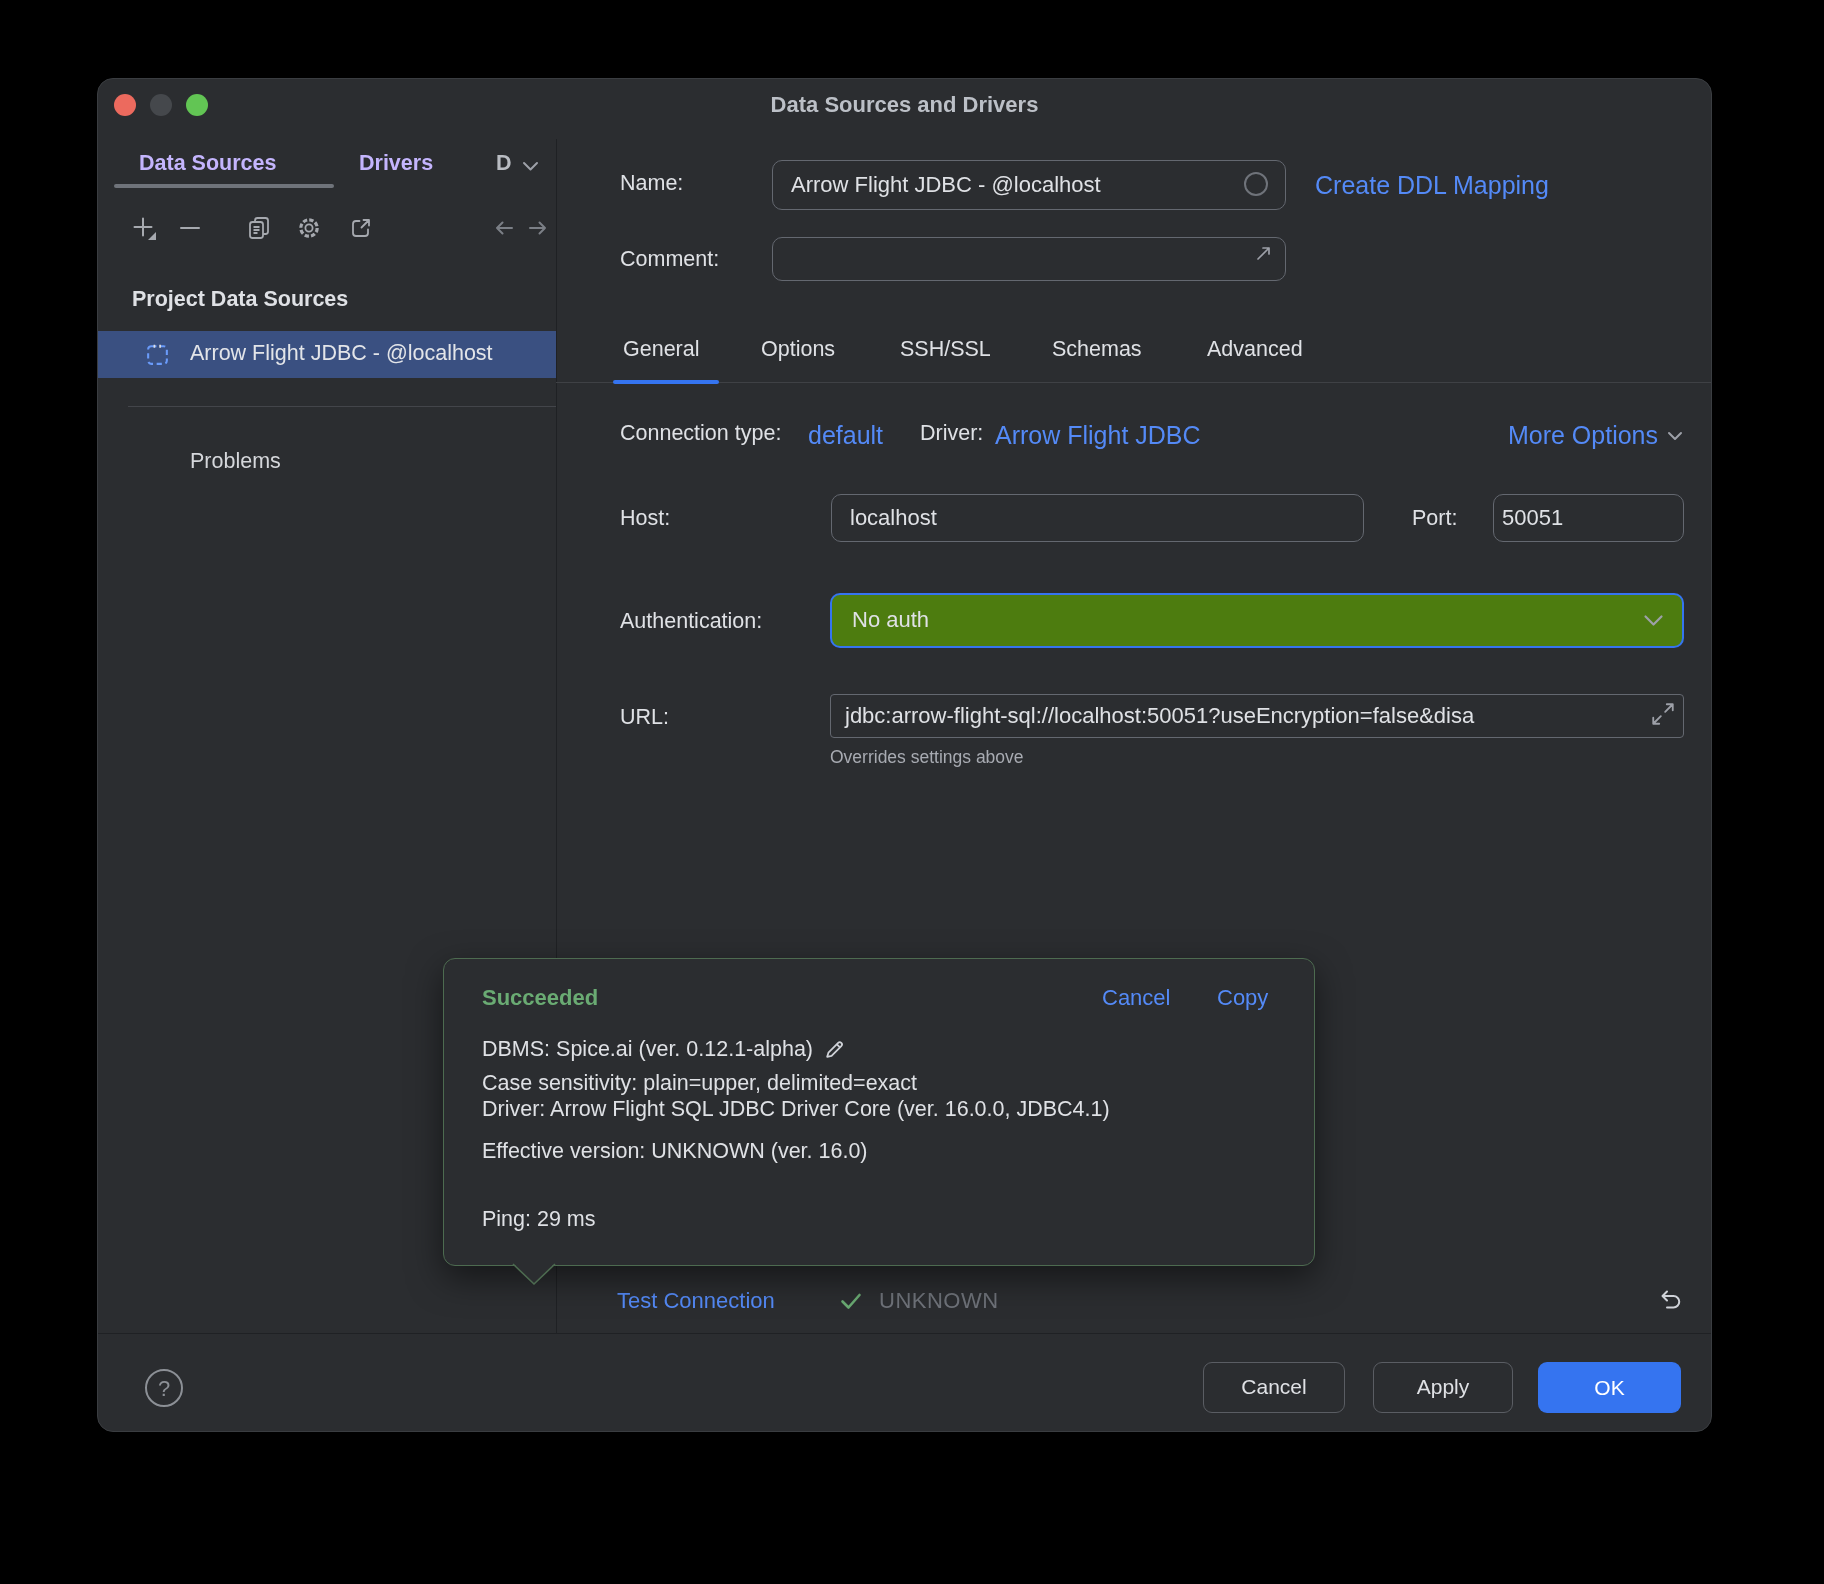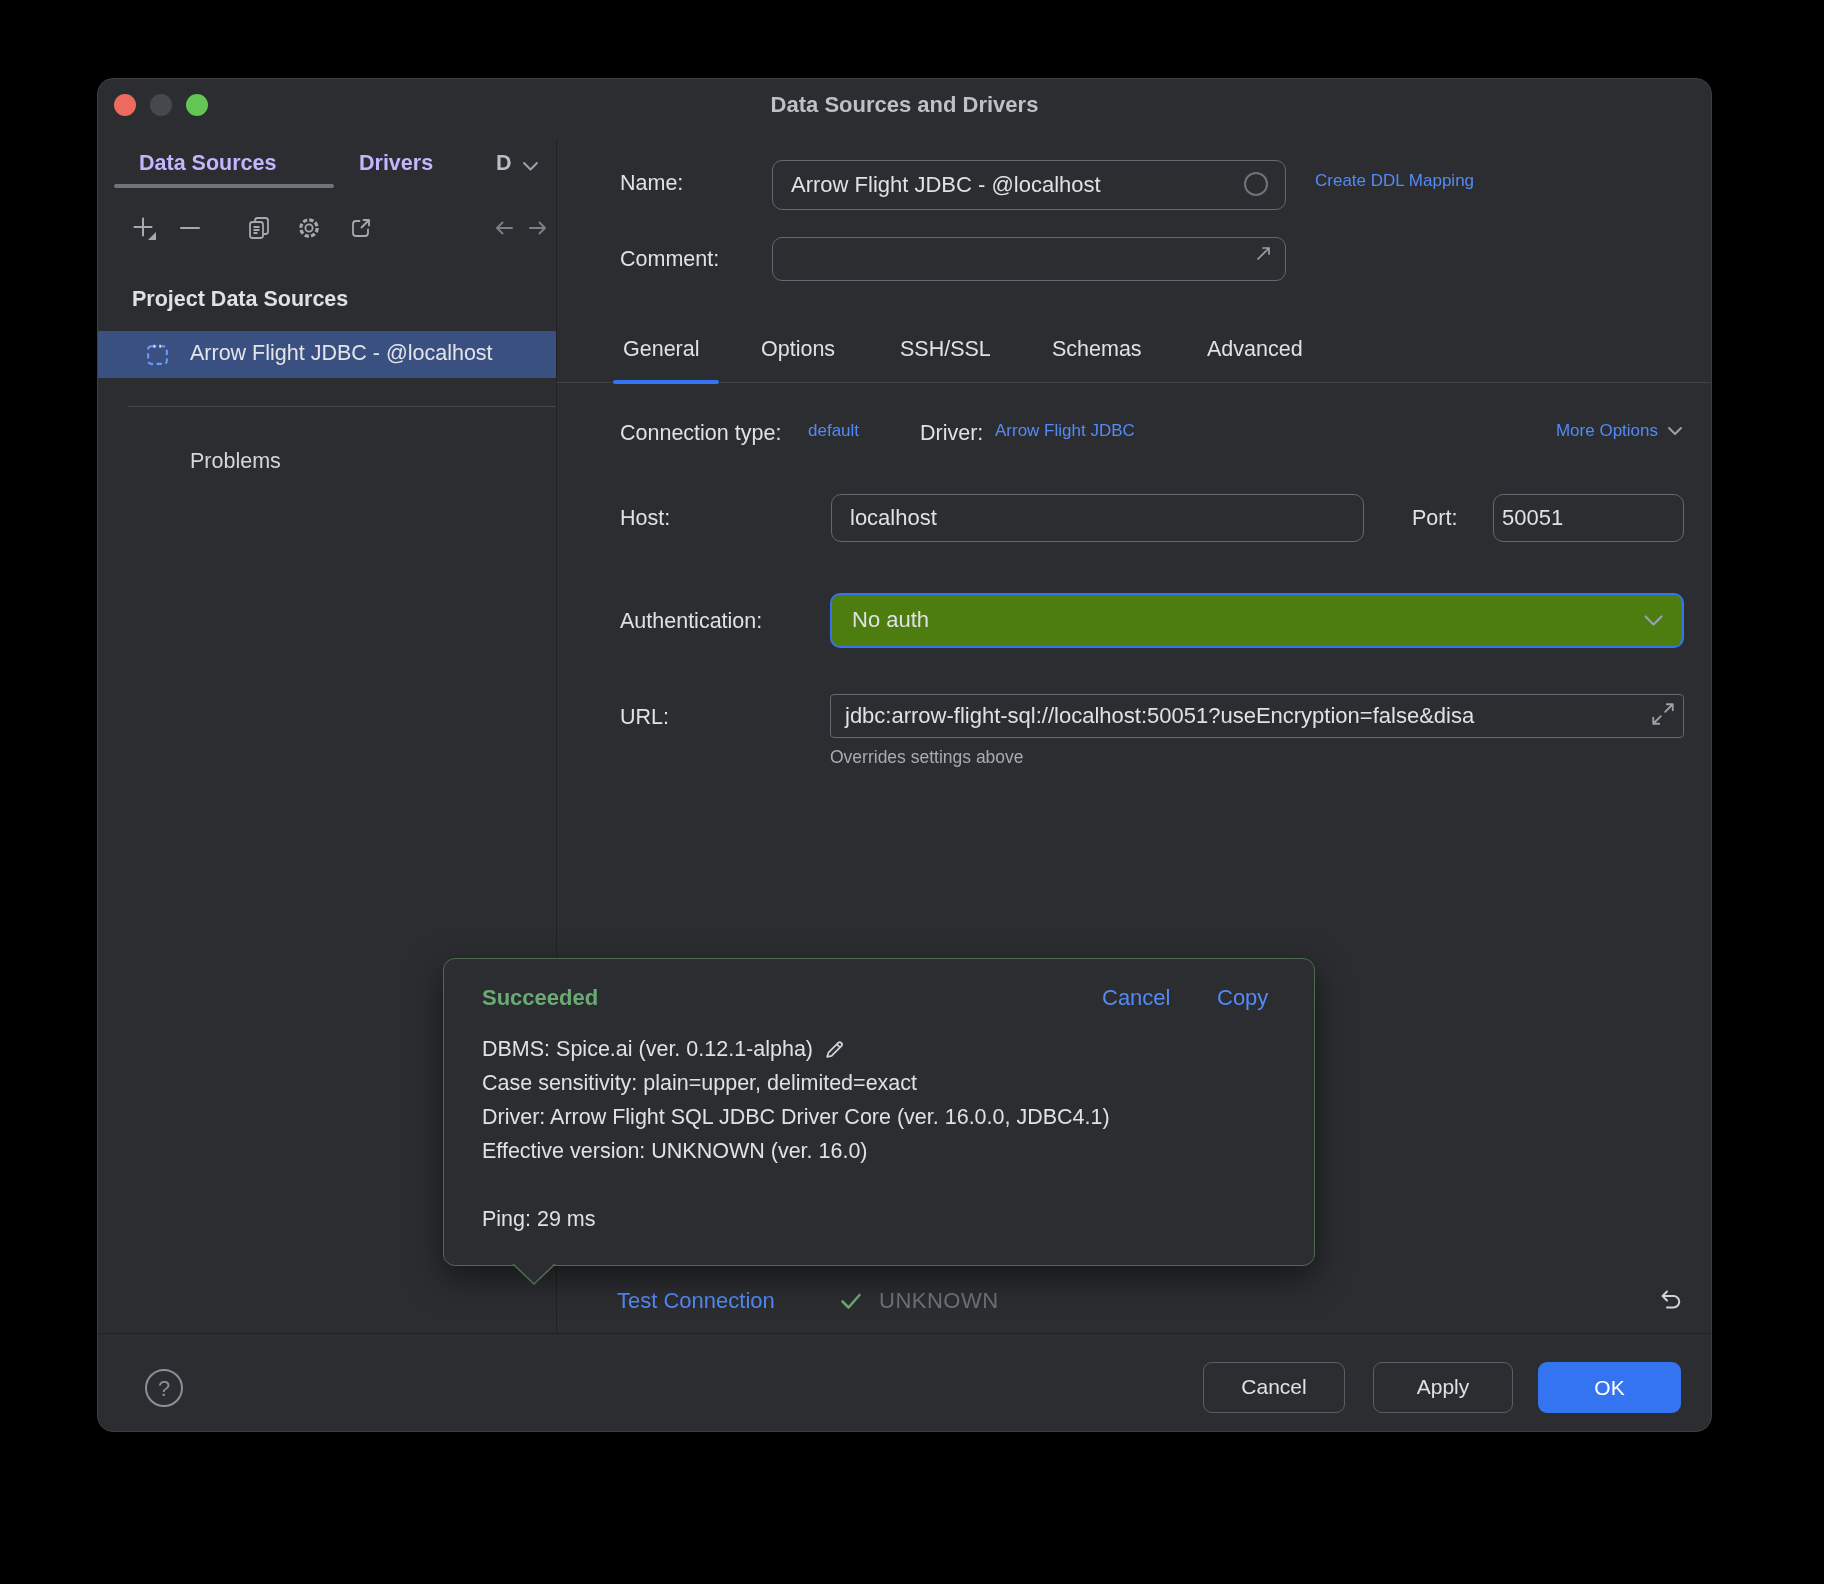--- a/index.html
+++ b/index.html
@@ -23,21 +23,21 @@
   .sect-header{left:34px;top:208px;font-size:21.5px;font-weight:bold;}
   .ds-row{left:0;top:252px;width:458px;height:47px;background:#3a5081;}
   .ds-row .ds-icon{position:absolute;left:46px;top:10px;}
   .ds-row .ds-label{position:absolute;left:92px;top:10px;font-size:21.5px;color:#e3e5e9;white-space:nowrap;}
   .s-sep{left:30px;top:327px;width:428px;height:1px;background:#43454a;}
   .problems{left:92px;top:370px;font-size:21.5px;color:#d5d7db;}
   
   .lbl{font-size:21.5px;color:#dfe1e5;white-space:nowrap;}
   .field{border:1px solid #646870;border-radius:10px;background:#2b2d30;
          font-size:22px;color:#dfe1e5;white-space:nowrap;overflow:hidden;}
-  .link{color:#548af7;font-size:17px;white-space:nowrap;cursor:pointer;}
+  .link{color:#548af7;font-size:25px;white-space:nowrap;cursor:pointer;}
   .tab{top:258px;font-size:21.5px;color:#dfe1e5;cursor:pointer;}
   .tab-underline{left:515px;top:301px;width:106px;height:4px;border-radius:2px;background:#3574f0;z-index:2;}
   .tabs-sep{left:458px;top:303px;right:0;height:1px;background:#3f4145;}
   .hint{font-size:17.5px;color:#a8abb2;}
   
   .popup{left:345px;top:879px;width:872px;height:308px;background:#2b2d30;
          border:1.5px solid #4d6b50;border-radius:12px;z-index:3;
          box-shadow:0 12px 34px rgba(0,0,0,.5);}
   .pp-status{left:38px;top:26px;font-size:22px;font-weight:bold;color:#6aab73;}
   .pp-link{font-size:22px;top:26px;}
@@ -190,21 +190,21 @@
     <div class="abs pp-link link" style="left:658px;">Cancel</div>
     <div class="abs pp-link link" style="left:773px;">Copy</div>
     <div class="abs pp-line" style="top:78px;display:flex;align-items:center;gap:10px;">
       <span>DBMS: Spice.ai (ver. 0.12.1-alpha)</span>
       <svg width="23" height="23" viewBox="0 0 22 22" fill="none" stroke="#cfd2d8" stroke-width="1.7" stroke-linejoin="round">
           <path d="M4 18l1.2-4L14.5 4.7a2.1 2.1 0 0 1 3 3L8.2 17 4 18z"></path>
           <path d="M13.3 6l2.9 2.9"></path>
         </svg>
     </div>
     <div class="abs pp-line" style="top:112px;">Case sensitivity: plain=upper, delimited=exact</div>
-    <div class="abs pp-line" style="top:146px;">Driver: Arrow Flight SQL JDBC Driver Core (ver. 16.0.0, JDBC4.1)</div>
+    <div class="abs pp-line" style="top:138px;">Driver: Arrow Flight SQL JDBC Driver Core (ver. 16.0.0, JDBC4.1)</div>
     <div class="abs pp-line" style="top:180px;">Effective version: UNKNOWN (ver. 16.0)</div>
     <div class="abs pp-line" style="top:248px;">Ping: 29 ms</div>
   </div>
   <svg class="abs callout" width="44" height="24" viewBox="0 0 44 24">
     <path d="M1 0L22 21L43 0Z" fill="#2b2d30"></path>
     <path d="M1 1L22 21L43 1" fill="none" stroke="#4d6b50" stroke-width="1.6"></path>
   </svg>
 
   <div class="abs link" style="left:519px;top:1209px;font-size:22px;">Test Connection</div>
   <div class="abs" style="left:740px;top:1209px;">

